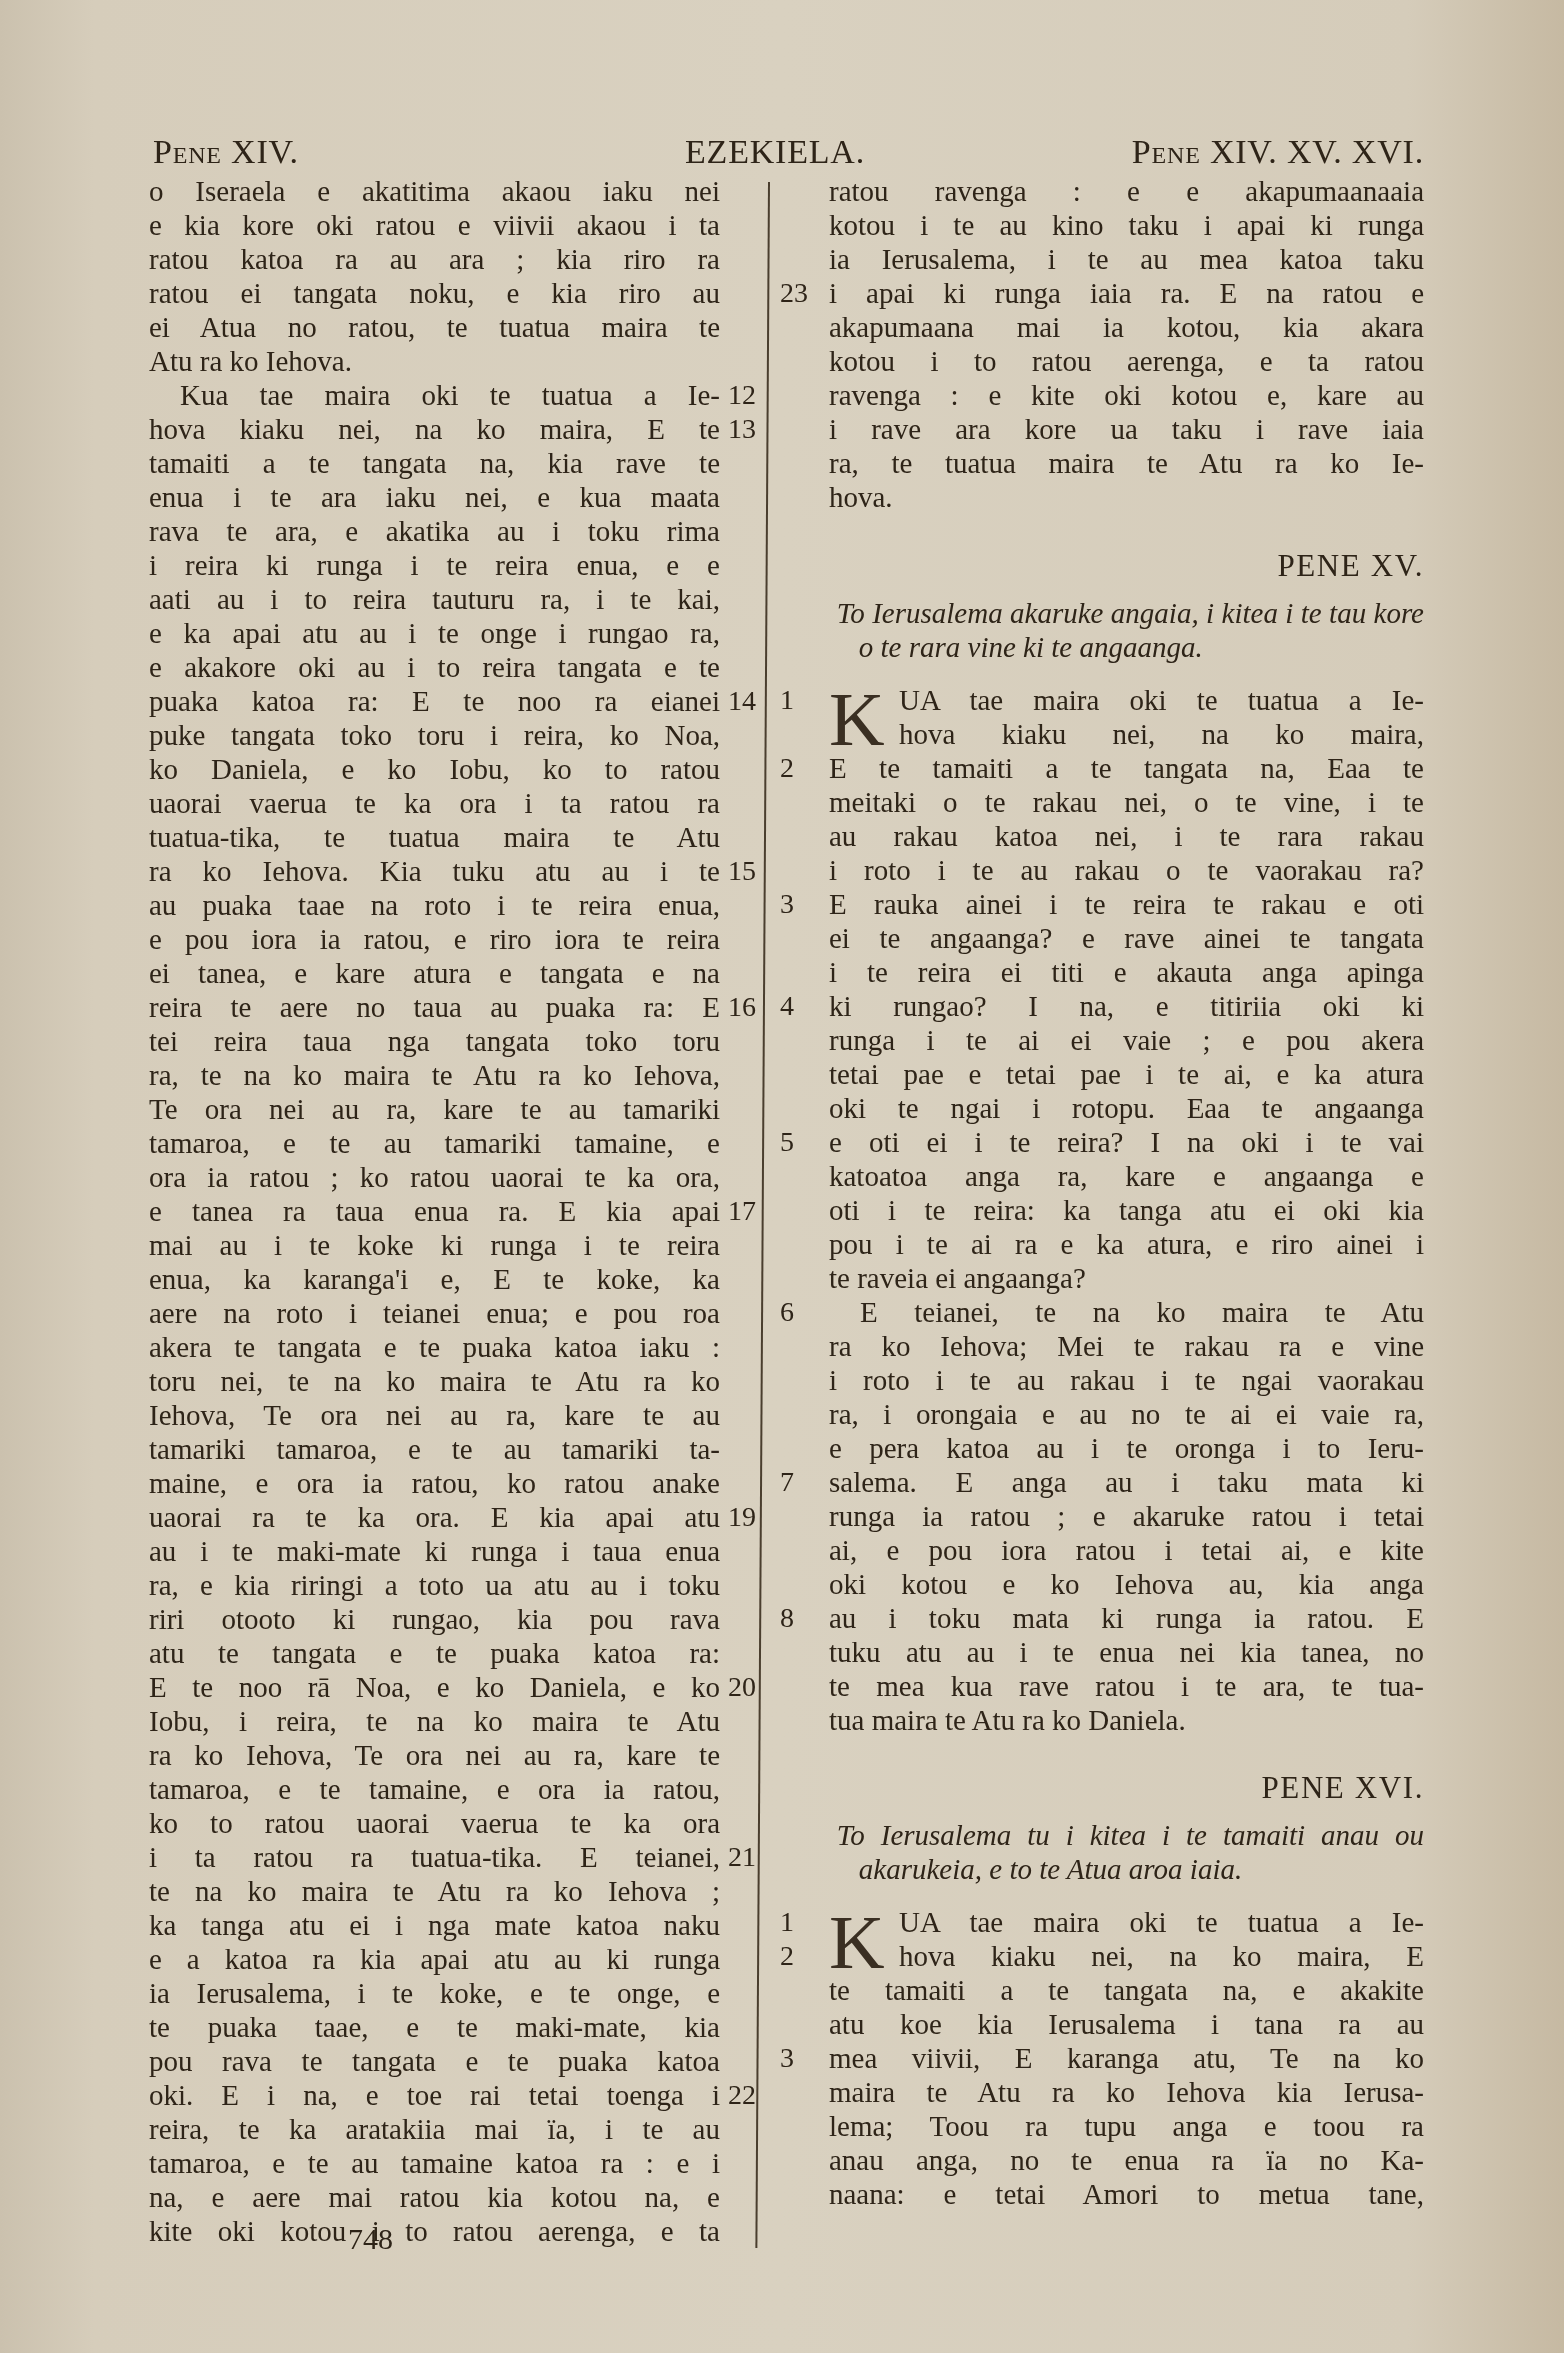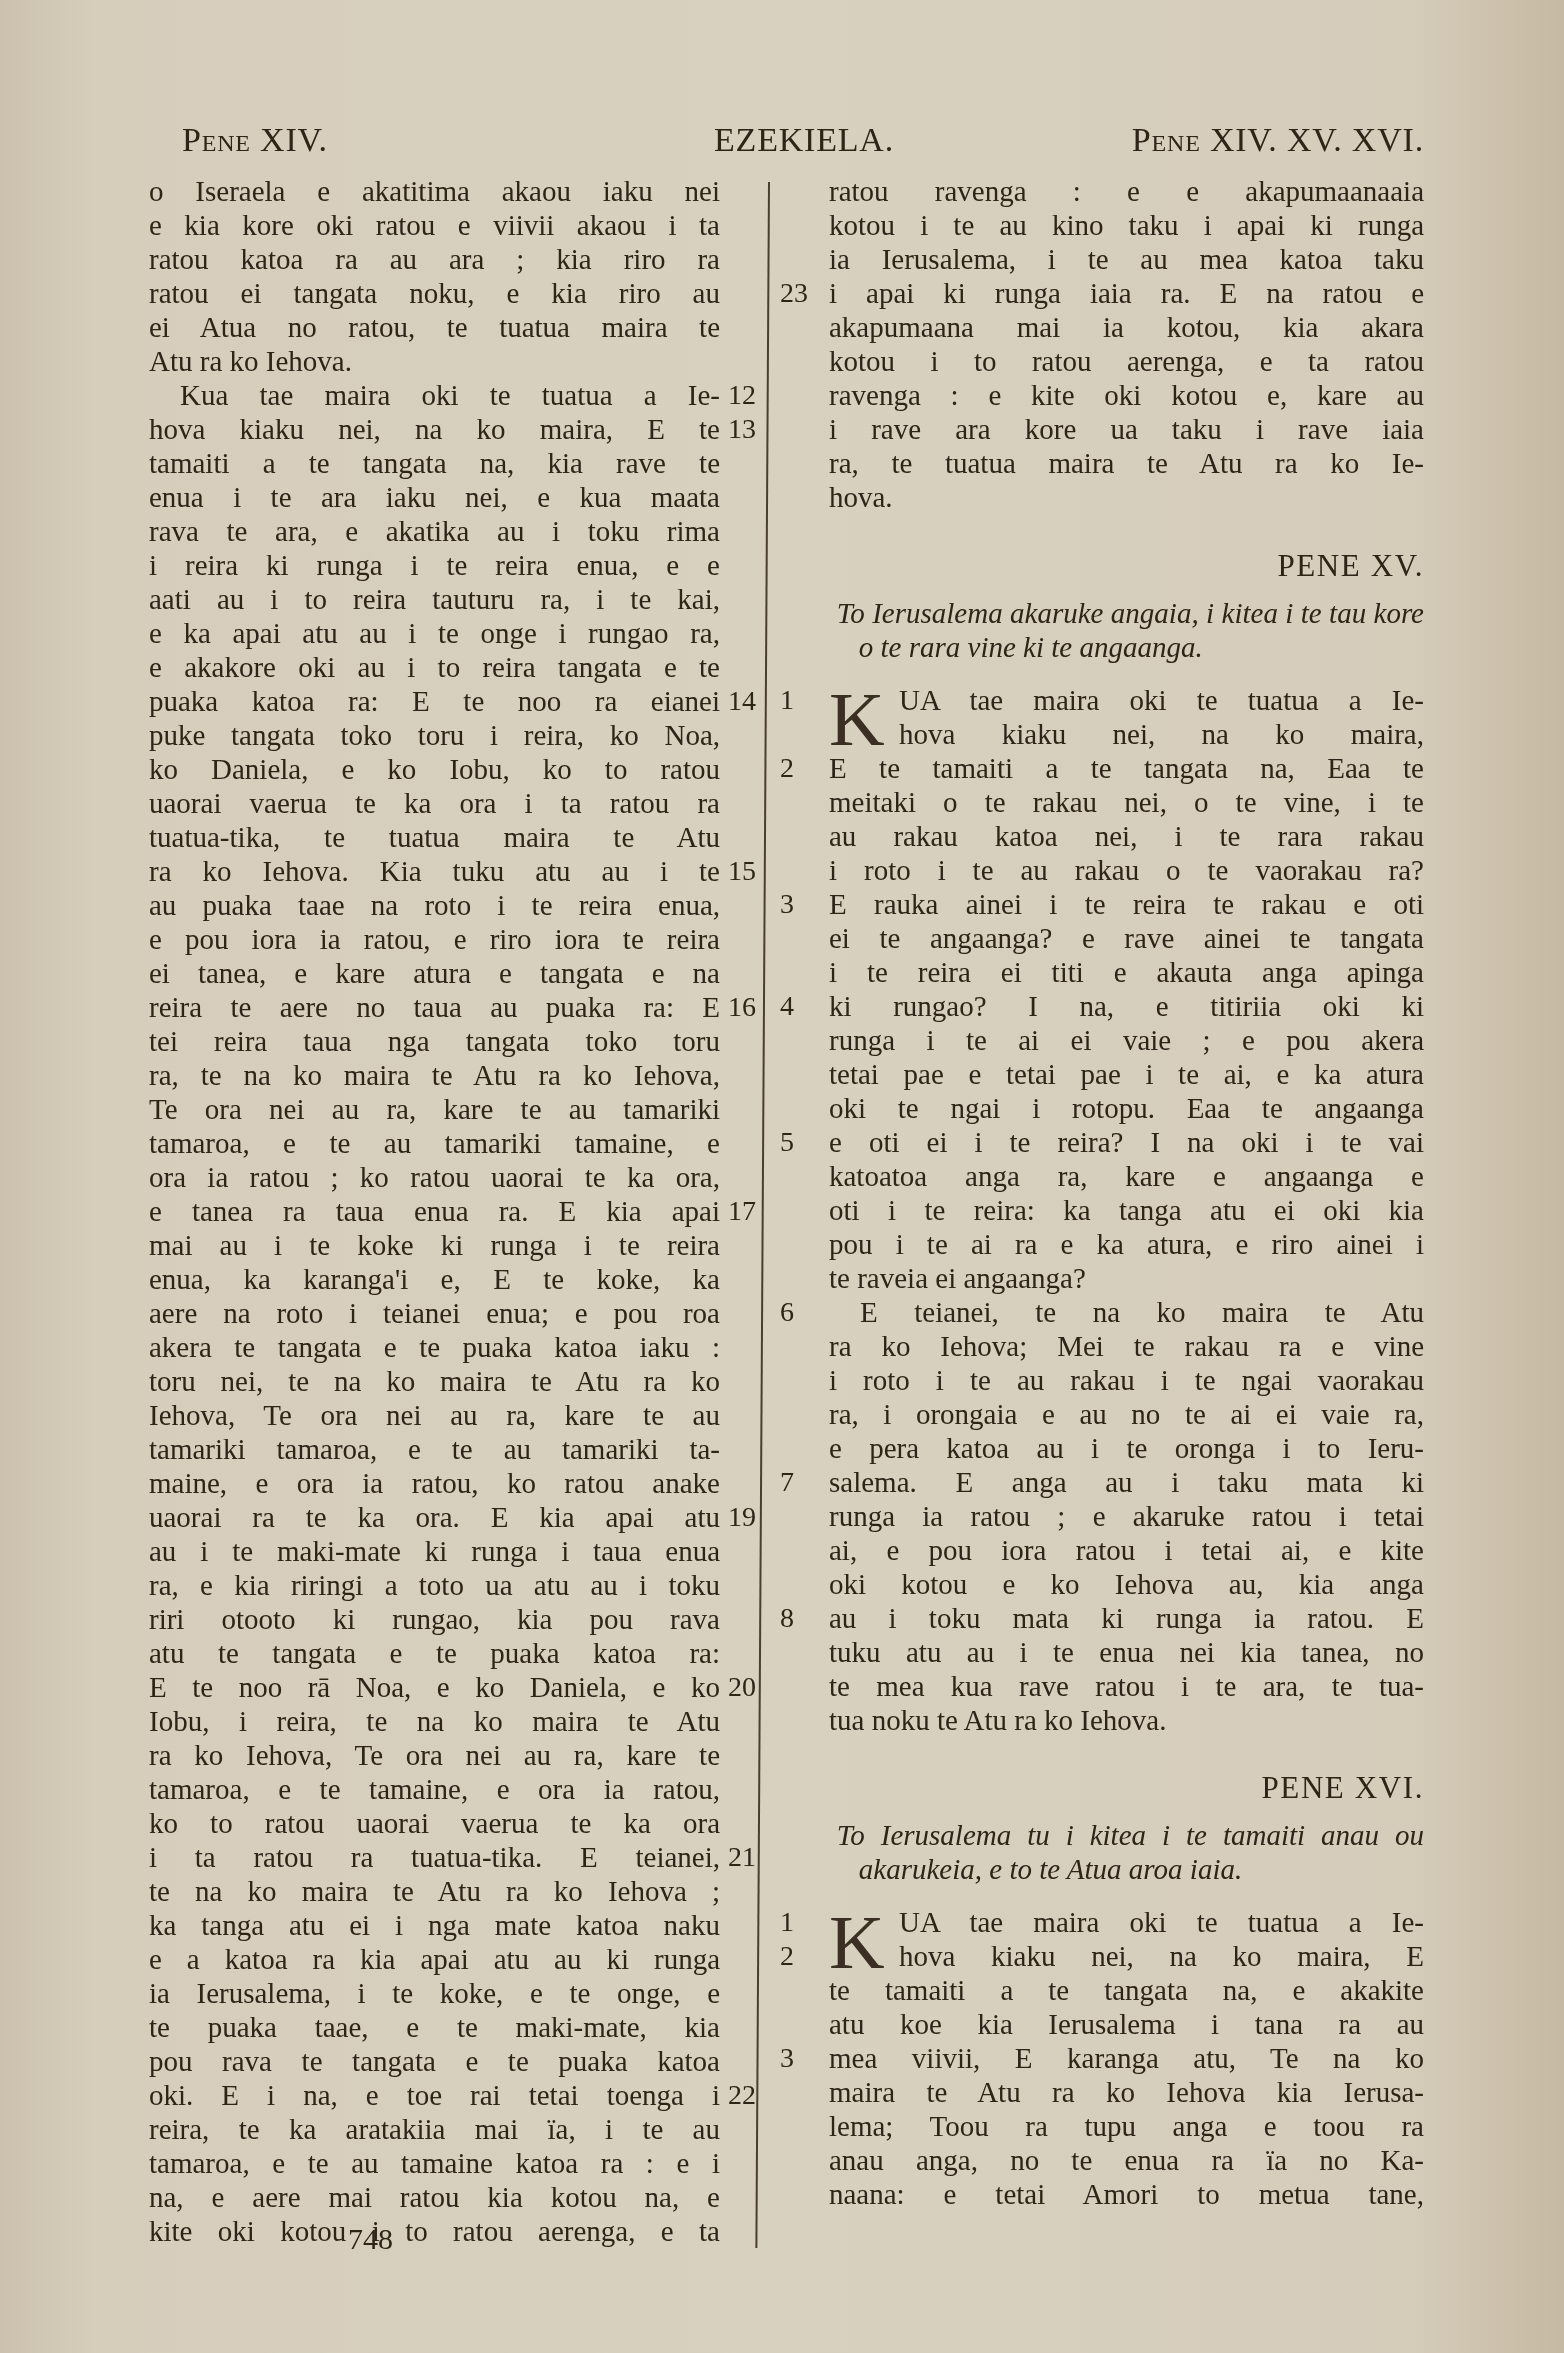--- a/index.html
+++ b/index.html
@@ -8,21 +8,21 @@
     background: linear-gradient(90deg, #cbc1ae 0%, #d6cdbb 6%, #d9d1c0 50%, #d5ccba 90%, #c6b9a2 100%);
     font-family: "Liberation Serif", "DejaVu Serif", serif;
     color: #2e2418;
     position: relative;
   }
   .page { position: absolute; left: 0; top: 0; width: 1565px; height: 2354px; }
   .running-head {
     position: absolute; top: 117px; left: 153px; right: 141px; height: 47px;
     font-size: 34px; letter-spacing: 0.8px;
   }
-  .running-head span { position: absolute; top: 4px; white-space: nowrap; margin-left: 29px; }
+  .running-head span { position: absolute; top: 16px; white-space: nowrap; }
   .rh-left { left: 0; }
   .rh-center { left: 532px; }
   .rh-right { right: 0; }
   .sc { font-variant: small-caps; }
 
   .column { position: absolute; top: 174px; }
   .col-left { left: 149px; width: 571px; }
   .col-right { left: 829px; width: 595px; }
   .divider {
     position: absolute; left: 768px; top: 182px; width: 1.6px; height: 2066px;
@@ -178,21 +178,21 @@
           <div class="line"><span>i roto i te au rakau i te ngai vaorakau</span></div>
           <div class="line"><span>ra, i orongaia e au no te ai ei vaie ra,</span></div>
           <div class="line"><span>e pera katoa au i te oronga i to Ieru-</span></div>
           <div class="line"><span>salema. E anga au i taku mata ki</span><span class="vnum-l">7</span></div>
           <div class="line"><span>runga ia ratou ; e akaruke ratou i tetai</span></div>
           <div class="line"><span>ai, e pou iora ratou i tetai ai, e kite</span></div>
           <div class="line"><span>oki kotou e ko Iehova au, kia anga</span></div>
           <div class="line"><span>au i toku mata ki runga ia ratou. E</span><span class="vnum-l">8</span></div>
           <div class="line"><span>tuku atu au i te enua nei kia tanea, no</span></div>
           <div class="line"><span>te mea kua rave ratou i te ara, te tua-</span></div>
-          <div class="line last"><span>tua noku te Atu ra ko Iehova.</span></div>
+          <div class="line last"><span>tua maira te Atu ra ko Daniela.</span></div>
         </div>
       </div>
       <div>
         <div class="chapter-title">PENE XVI.</div>
         <div class="summary">To Ierusalema tu i kitea i te tamaiti anau ou akarukeia, e to te Atua aroa iaia.</div>
         <div style="position: relative;">
           <span class="dropcap">K</span>
           <div class="line dropcap-line"><span>UA tae maira oki te tuatua a Ie-</span><span class="vnum-l">1</span></div>
           <div class="line dropcap-line"><span>hova kiaku nei, na ko maira, E</span><span class="vnum-l">2</span></div>
           <div class="line"><span>te tamaiti a te tangata na, e akakite</span></div>

